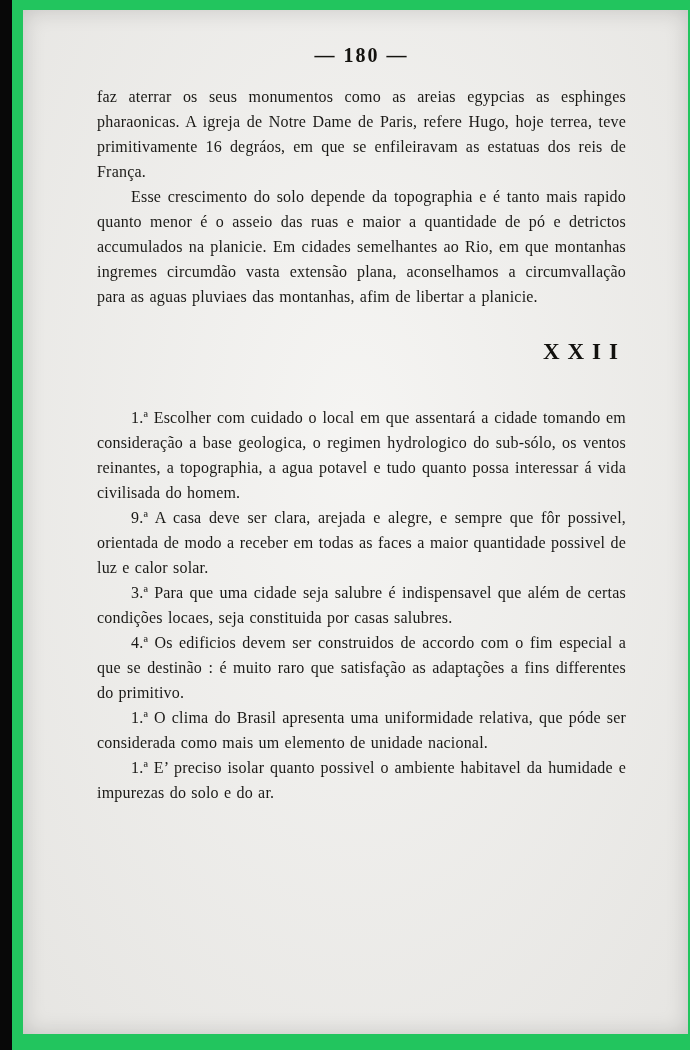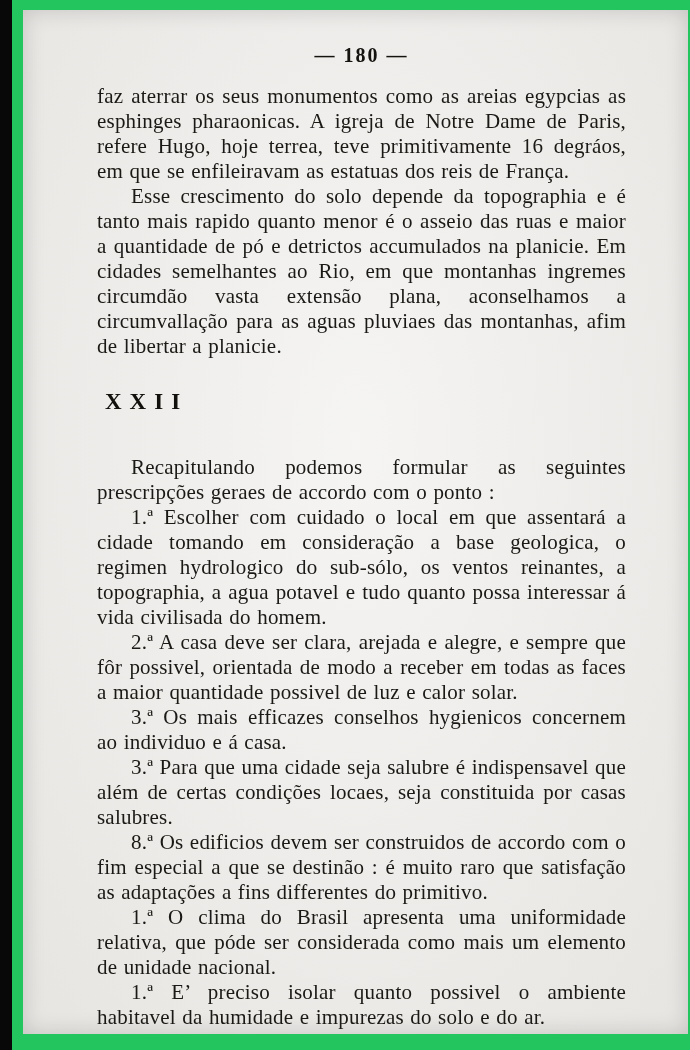--- a/index.html
+++ b/index.html
@@ -37,34 +37,34 @@
     text-align: center;
     font-size: 20px;
     font-weight: bold;
     letter-spacing: 2px;
     height: 28px;
     margin-bottom: 12px;
     color: #14130f;
   }
   .para {
     margin: 0;
-    font-size: 21px;
+    font-size: 16px;
     line-height: 25px;
     text-align: justify;
     text-indent: 34px;
     letter-spacing: 0.2px;
     word-spacing: 1px;
     color: #1a1916;
   }
   .para.noindent {
     text-indent: 0;
   }
   .chapter-heading {
     margin: 30px 0 40px 0;
-    text-align: left;
+    text-align: right;
     font-size: 23px;
     font-weight: bold;
     letter-spacing: 8px;
     text-indent: 8px; 
     color: #12110e;
   }
 </style>
 </head>
 <body>
 
@@ -72,30 +72,28 @@
   <div class="page">
 
     <div class="page-number">— 180 —</div>
 
     <p class="para noindent">faz aterrar os seus monumentos como as areias egypcias as esphinges pharaonicas. A igreja de Notre Dame de Paris, refere Hugo, hoje terrea, teve primitivamente 16 degráos, em que se enfileiravam as estatuas dos reis de França.</p>
 
     <p class="para">Esse crescimento do solo depende da topographia e é tanto mais rapido quanto menor é o asseio das ruas e maior a quantidade de pó e detrictos accumulados na planicie. Em cidades semelhantes ao Rio, em que montanhas ingremes circumdão vasta extensão plana, aconselhamos a circumvallação para as aguas pluviaes das montanhas, afim de libertar a planicie.</p>
 
     <h2 class="chapter-heading">XXII</h2>
 
-    <p class="para">Recapitulando podemos formular as seguintes prescripções geraes de accordo com o ponto :</p>
 
     <p class="para">1.ª Escolher com cuidado o local em que assentará a cidade tomando em consideração a base geologica, o regimen hydrologico do sub-sólo, os ventos reinantes, a topographia, a agua potavel e tudo quanto possa interessar á vida civilisada do homem.</p>
 
-    <p class="para">2.ª A casa deve ser clara, arejada e alegre, e sempre que fôr possivel, orientada de modo a receber em todas as faces a maior quantidade possivel de luz e calor solar.</p>
+    <p class="para">9.ª A casa deve ser clara, arejada e alegre, e sempre que fôr possivel, orientada de modo a receber em todas as faces a maior quantidade possivel de luz e calor solar.</p>
 
-    <p class="para">3.ª Os mais efficazes conselhos hygienicos concernem ao individuo e á casa.</p>
 
     <p class="para">3.ª Para que uma cidade seja salubre é indispensavel que além de certas condições locaes, seja constituida por casas salubres.</p>
 
-    <p class="para">8.ª Os edificios devem ser construidos de accordo com o fim especial a que se destinão : é muito raro que satisfação as adaptações a fins differentes do primitivo.</p>
+    <p class="para">4.ª Os edificios devem ser construidos de accordo com o fim especial a que se destinão : é muito raro que satisfação as adaptações a fins differentes do primitivo.</p>
 
     <p class="para">1.ª O clima do Brasil apresenta uma uniformidade relativa, que póde ser considerada como mais um elemento de unidade nacional.</p>
 
     <p class="para">1.ª E’ preciso isolar quanto possivel o ambiente habitavel da humidade e impurezas do solo e do ar.</p>
 
   </div>
 </div>
 
 </body></html>

